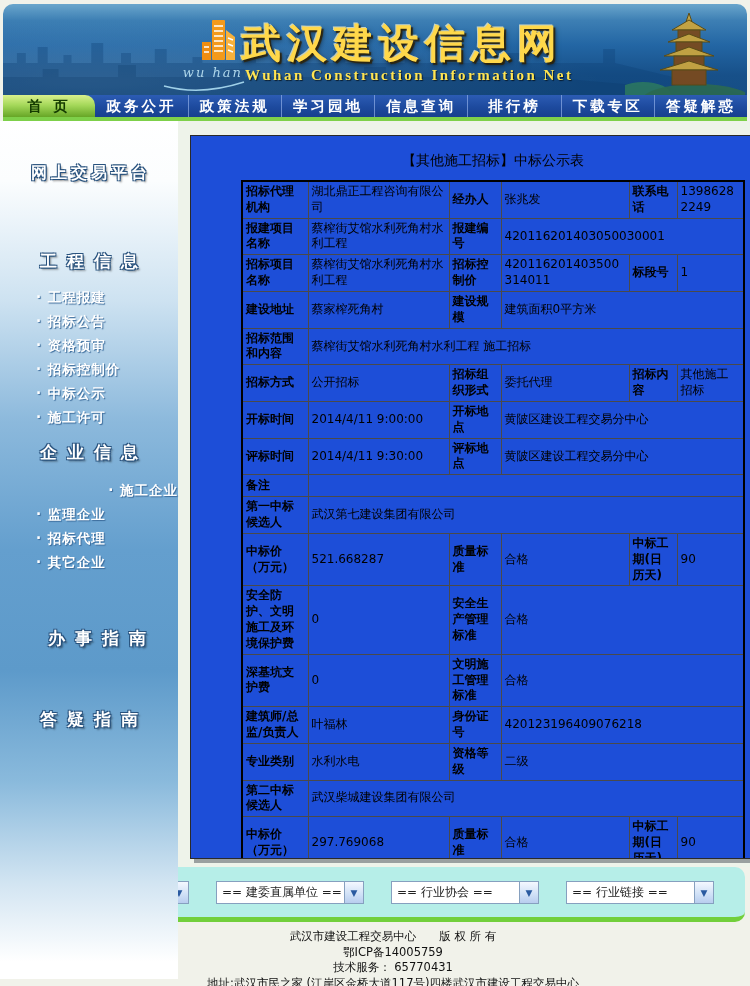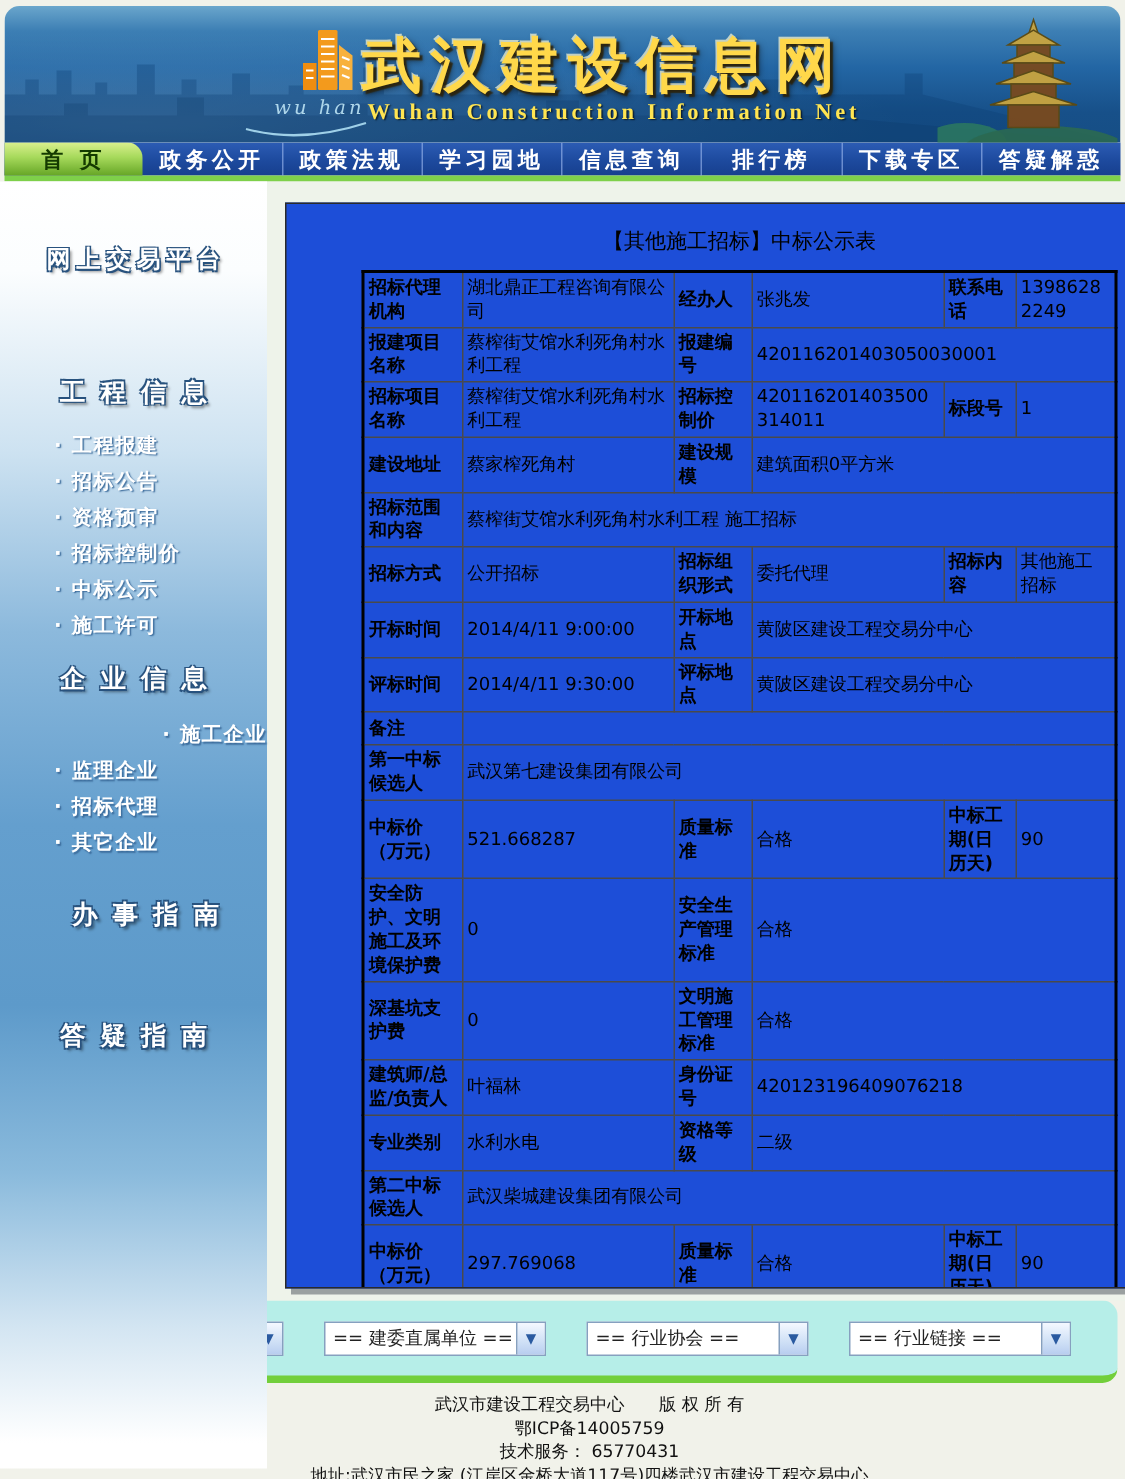--- a/index.html
+++ b/index.html
@@ -59,21 +59,21 @@
   .sb-link{
     margin:8px 0 0 36px;color:#fff;font-weight:bold;font-size:13.5px;letter-spacing:1px;cursor:pointer;
     text-shadow:1px 1px 1px #3a6a9a;line-height:16px;
   }
   .sb-link::before{content:"· ";}
   [data-name="sidebar-item-online-trading-platform"]{margin-top:42px;}
   [data-name="sidebar-item-project-info"]{margin-top:66px;}
   [data-name="sidebar-item-project-filing"]{margin-top:16px;}
   [data-name="sidebar-item-enterprise-info"]{margin-top:16px;}
   [data-name="sidebar-item-construction-enterprise"]{margin-top:18px;text-align:right;}
-  [data-name="sidebar-item-service-guide"]{margin-top:28px;padding-left:16px;}
+  [data-name="sidebar-item-service-guide"]{margin-top:57px;padding-left:16px;}
   [data-name="sidebar-item-qa-guide"]{margin-top:58px;}
   
   .content-panel{
     position:absolute;left:190px;top:14px;width:516px;height:722px;background:#1d4ed8;
     border:1px solid #2a2a2a;box-shadow:4px 4px 0 #9aa0a0;overflow:hidden;padding-left:44px;
   }
   .table-title{text-align:center;font-size:14px;margin:16px 0 10px;color:#000;}
   table.bid{width:502px;margin:0 auto;border-collapse:collapse;table-layout:fixed;border:2px solid #000;}
   table.bid td{
     border:1px solid #4a4a4a;font-size:12px;padding:2px 3px;line-height:1.32;color:#000;

